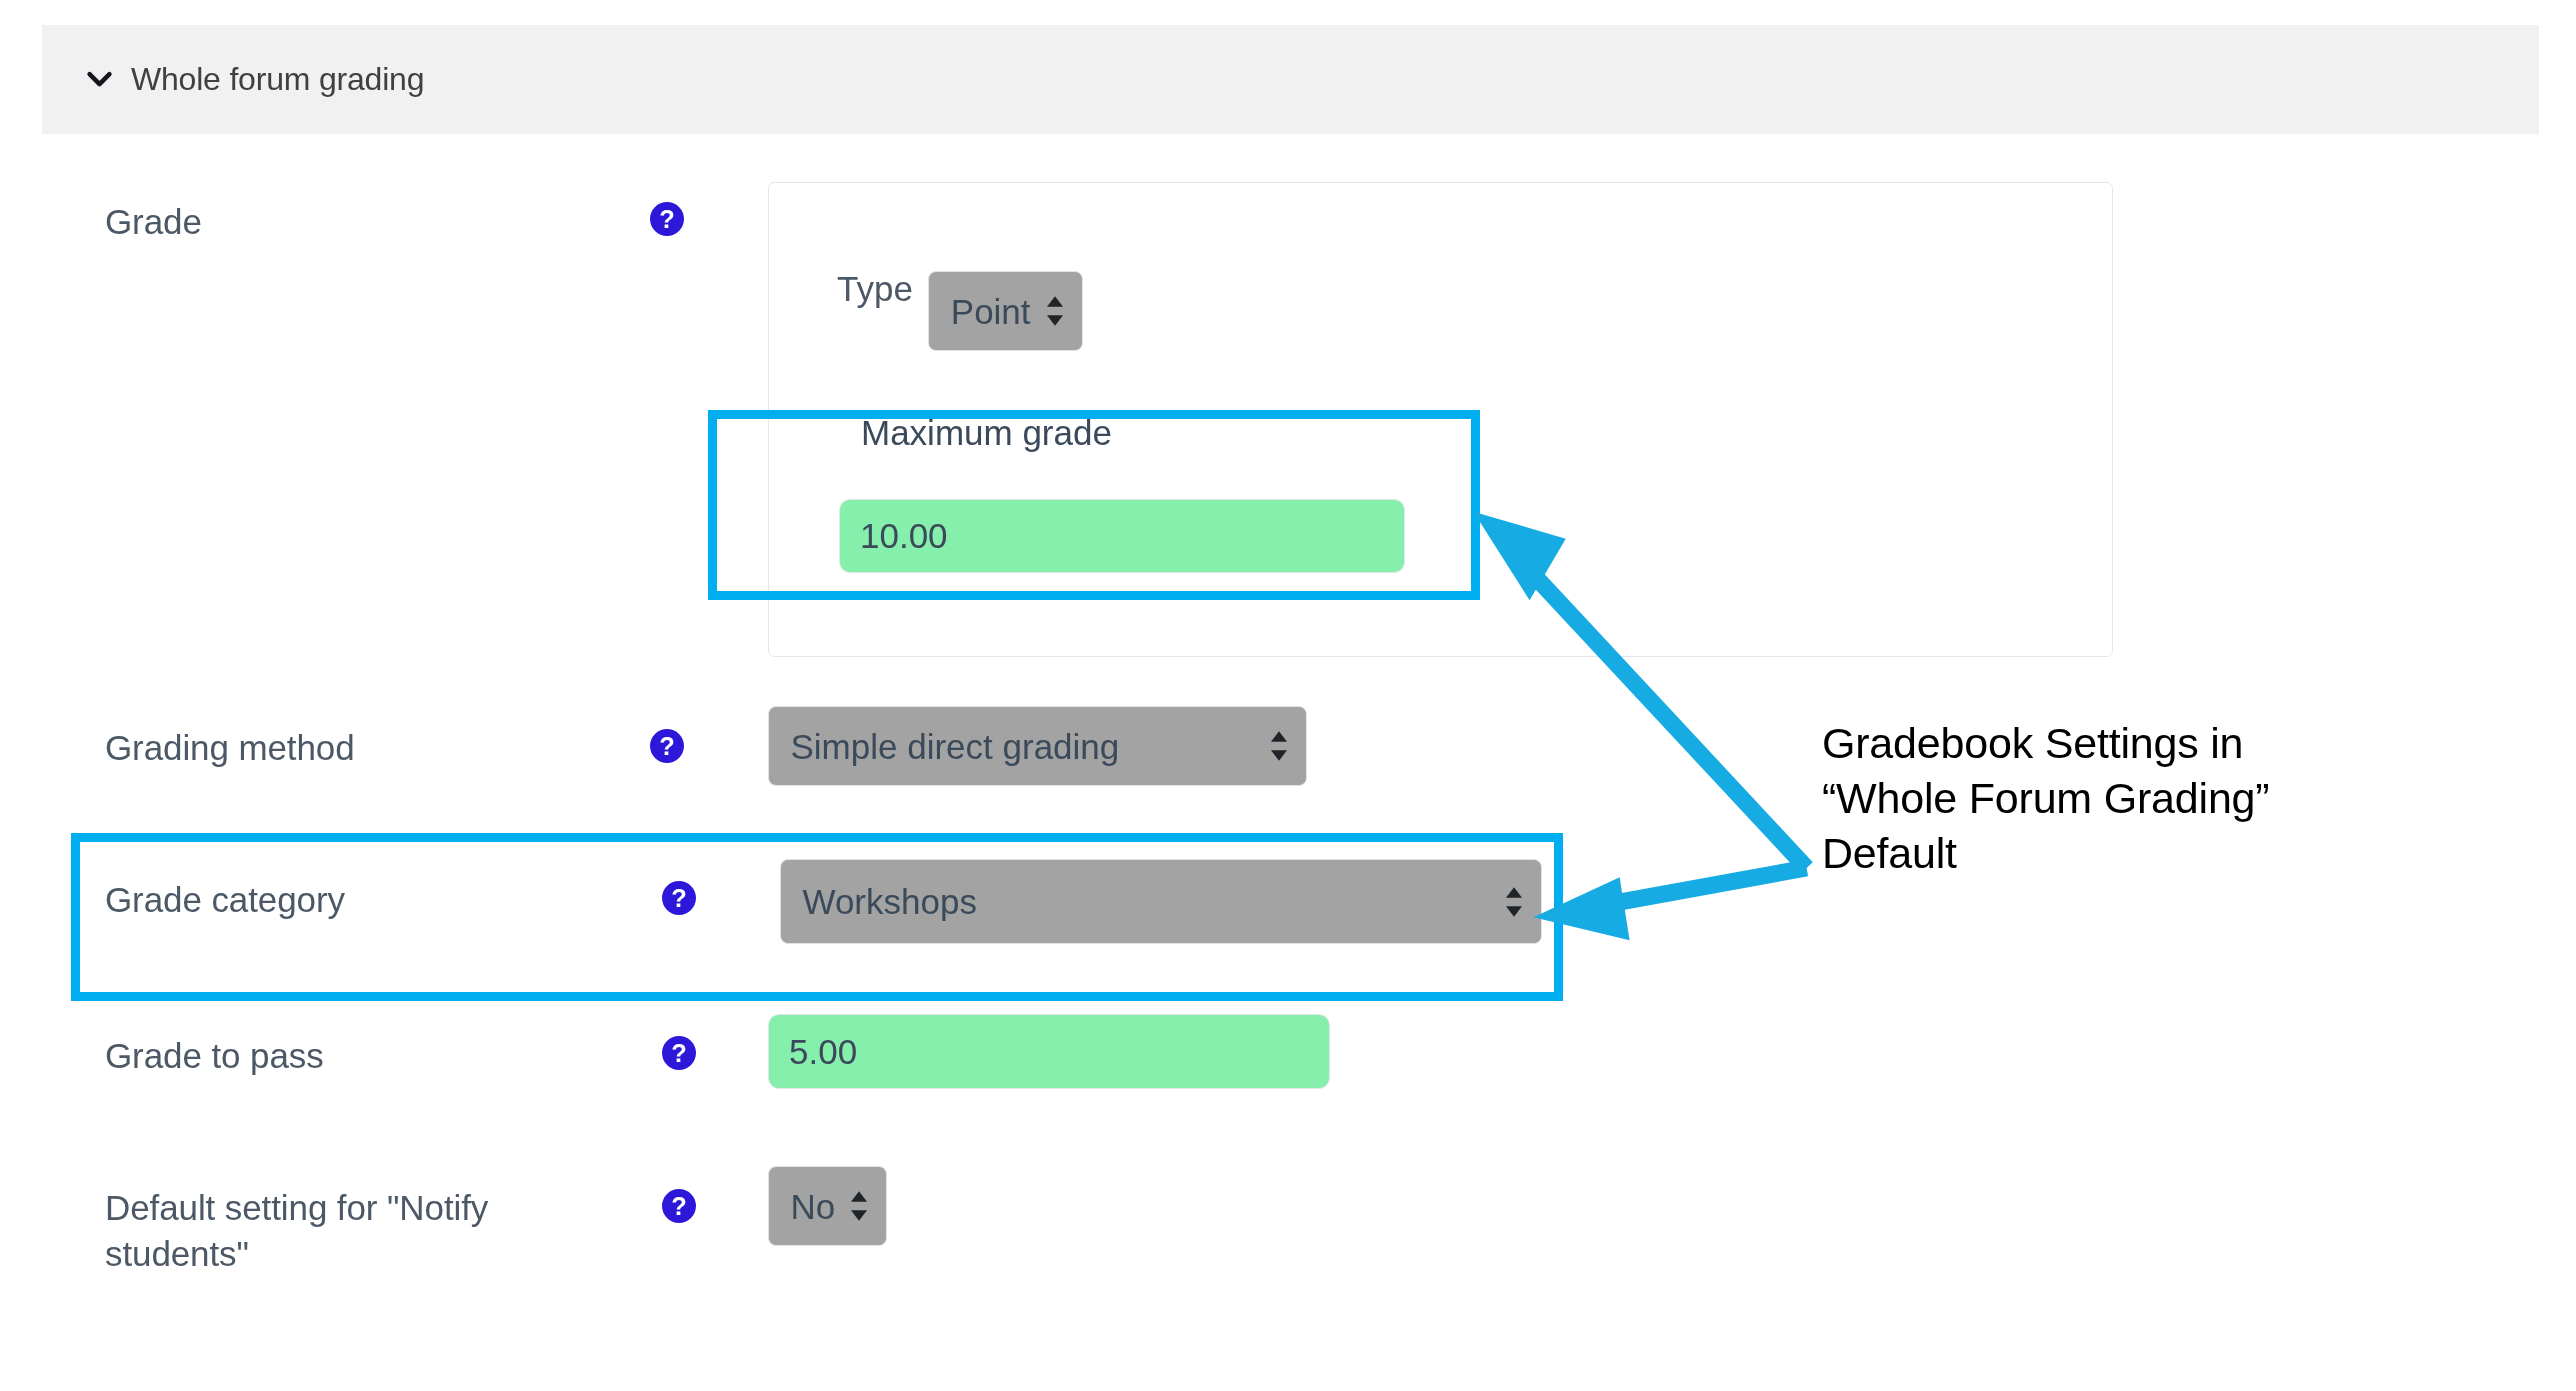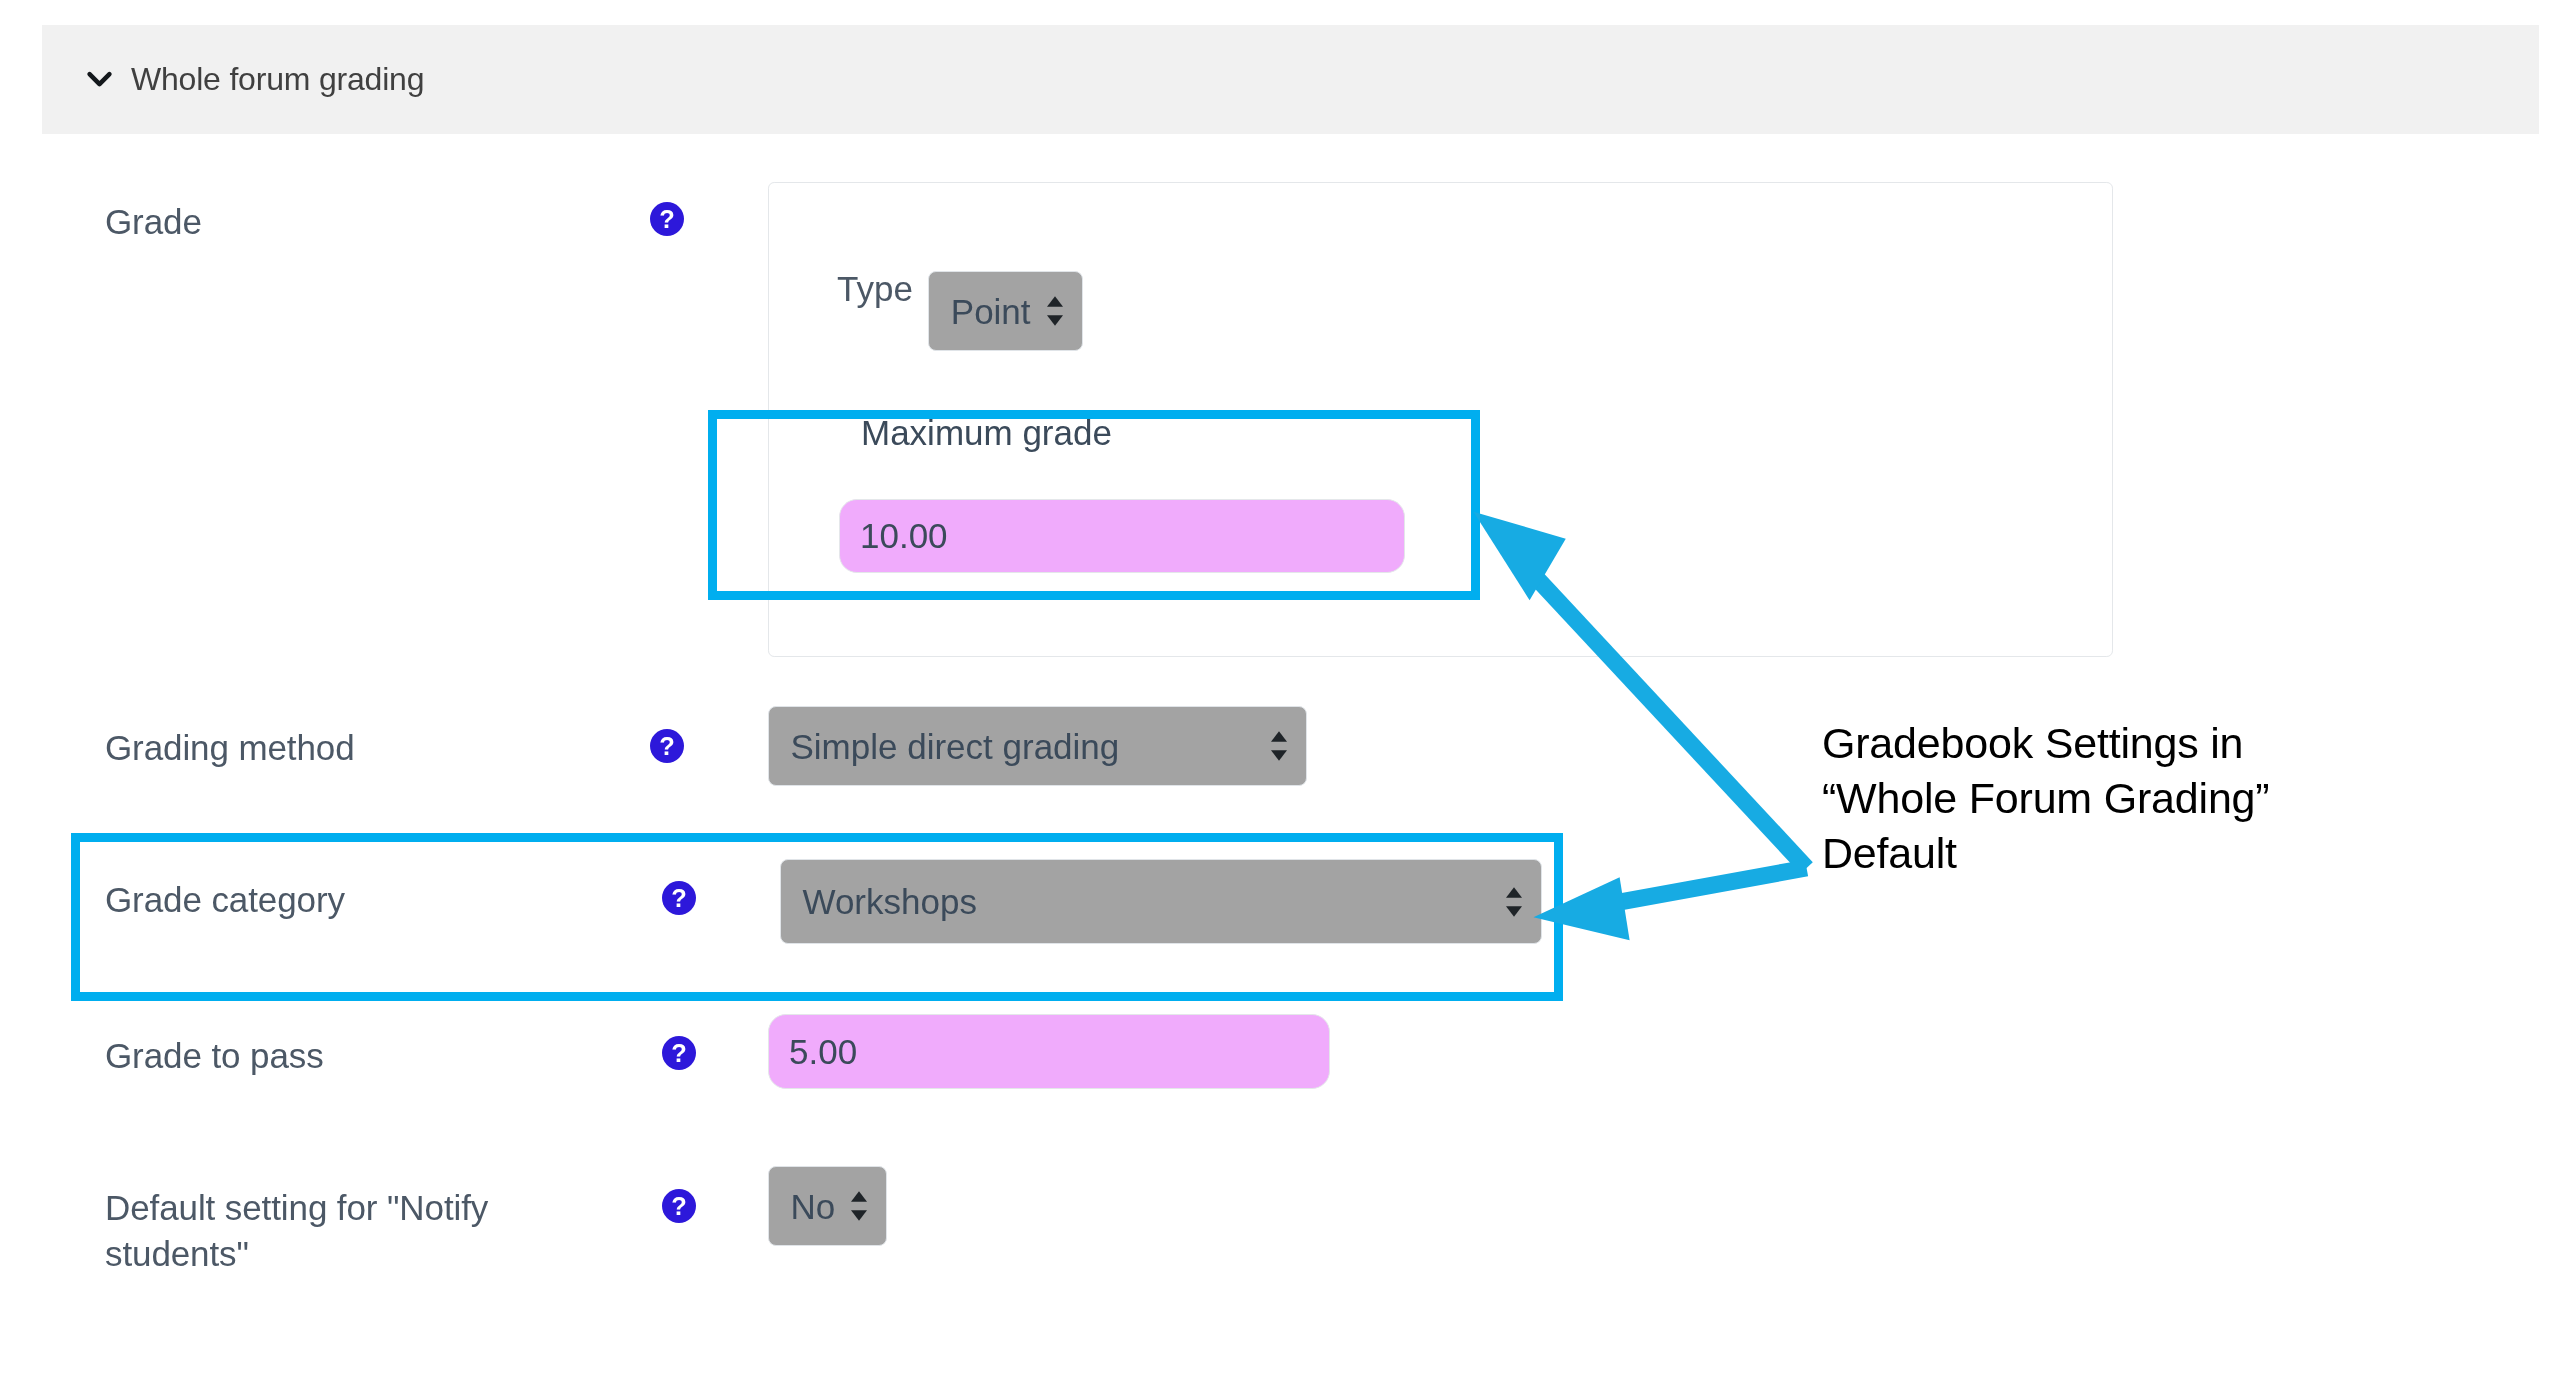--- a/index.html
+++ b/index.html
@@ -128,22 +128,22 @@
     flex: 0 0 auto;
     display: inline-flex;
     align-items: center;
     justify-content: center;
   }
   .updown-icon svg { display: block; }
 
   
   .text-input {
     border: 1.5px solid #e4e7ea;
-    border-radius: 18px;
-    background: #f0abfc;
+    border-radius: 11px;
+    background: #86efac;
     box-sizing: border-box;
     font-family: "Liberation Sans", sans-serif;
     font-size: 35px;
     color: #3b4a5a;
     padding: 0 20px;
     outline: none;
   }
 
   
   .maxgrade-label {

